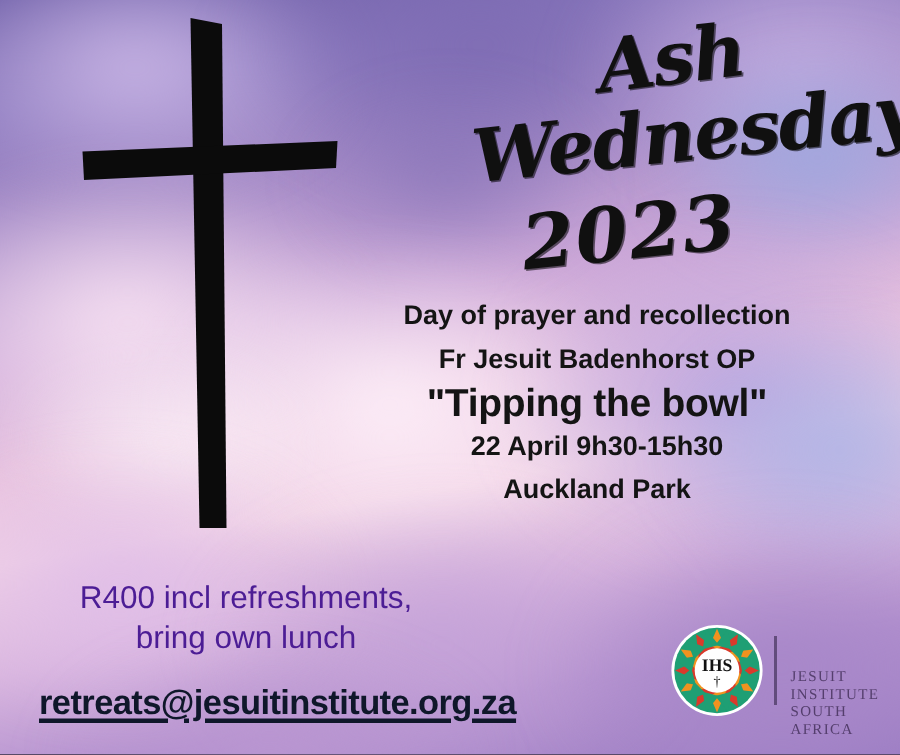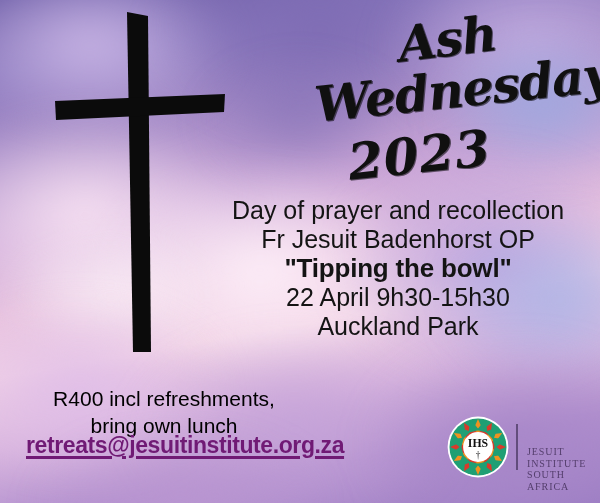--- a/index.html
+++ b/index.html
@@ -108,56 +108,56 @@
   
   .body-block {
     position: absolute;
     left: 200px;
     top: 196px;
     width: 396px;
     text-align: center;
     color: #141414;
   }
   .body-line {
-    font-size: 25px;
+    font-size: 18px;
     line-height: 29px;
-    font-weight: 400;
+    font-weight: 700;
     color: #141414;
     white-space: nowrap;
   }
   .body-line.bold {
     font-weight: 700;
     font-size: 26px;
     letter-spacing: -0.2px;
   }
 
   
   .price-block {
     position: absolute;
     left: 14px;
     top: 385px;
     width: 300px;
     text-align: center;
-    color: #000000;
+    color: #4c1d95;
   }
   .price-line {
     font-size: 21px;
     line-height: 27px;
     font-weight: 400;
     white-space: nowrap;
   }
 
   
   #email {
     position: absolute;
     left: 26px;
-    top: 432px;
+    top: 455px;
     font-size: 23px;
     font-weight: 700;
-    color: #701a75;
+    color: #0f172a;
     text-decoration: underline;
     text-underline-offset: 3px;
     text-decoration-thickness: 3px;
     letter-spacing: -0.4px;
     white-space: nowrap;
   }
 
   
   .logo {
     position: absolute;

